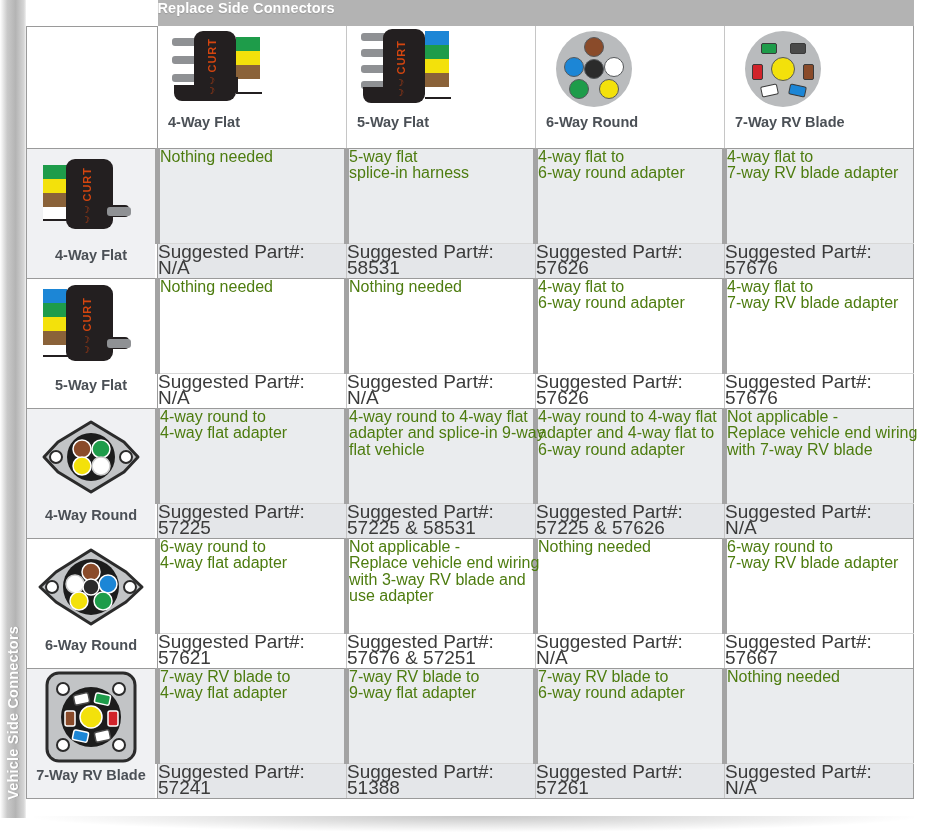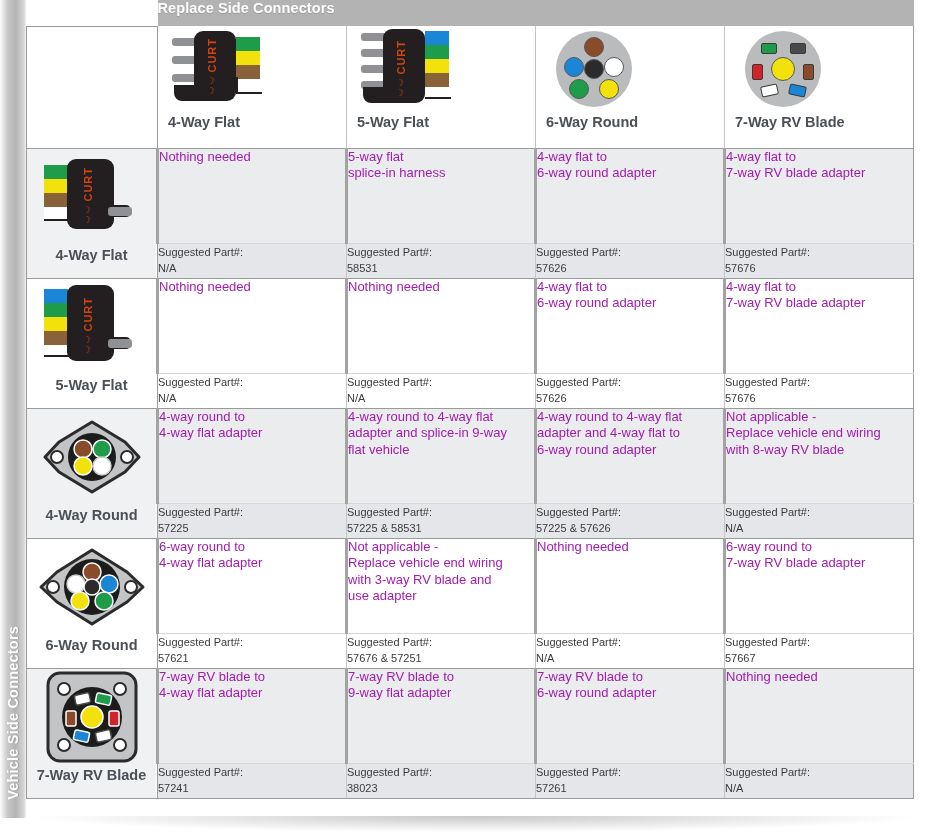--- a/index.html
+++ b/index.html
@@ -107,33 +107,33 @@
     display: flex; align-items: center; justify-content: center;
   }
   .rowhead-title {
     font-size: 14.5px; font-weight: bold; color: #4b5056;
     text-align: center;
     padding-top: 2px;
   }
 
   
   .cell-desc {
-    border-left: 3px solid #a3a3a3;
+    border-left: 5px solid #a3a3a3;
     border-bottom: 1px solid #d8d8d8;
     padding: 8px 10px 6px 9px;
-    font-size: 13px;
+    font-size: 16px;
     line-height: 16.5px;
-    color: #a21caf;
+    color: #4d7c0f;
     height: 94px;
   }
   .cell-part {
     border-left: 1px solid #c6c6c6;
     border-bottom: 1px solid #9a9a9a;
     padding: 6px 10px 6px 9px;
-    font-size: 11px;
+    font-size: 19px;
     line-height: 16.5px;
     color: #3b3b3b;
     height: 27px;
   }
   .shadeA { background: #eaecee; }
   .shadeB { background: #ffffff; }
   .shadeC { background: #e4e6e9; }
   .tbl .lastcol { border-right: 1px solid #9a9a9a; }
 
   .twoline > div { white-space: nowrap; }
@@ -438,21 +438,21 @@
         <div>flat vehicle</div>
       </td>
       <td class="cell-desc shadeA twoline">
         <div>4-way round to 4-way flat</div>
         <div>adapter and 4-way flat to</div>
         <div>6-way round adapter</div>
       </td>
       <td class="cell-desc shadeA lastcol twoline">
         <div>Not applicable -</div>
         <div>Replace vehicle end wiring</div>
-        <div>with 8-way RV blade</div>
+        <div>with 7-way RV blade</div>
       </td>
     </tr>
     <tr>
       <td class="cell-part shadeC">
         <div>Suggested Part#:</div>
         <div>57225</div>
       </td>
       <td class="cell-part shadeC">
         <div>Suggested Part#:</div>
         <div>57225 &amp; 58531</div>
@@ -565,21 +565,21 @@
         <div>Nothing needed</div>
       </td>
     </tr>
     <tr>
       <td class="cell-part shadeC">
         <div>Suggested Part#:</div>
         <div>57241</div>
       </td>
       <td class="cell-part shadeC">
         <div>Suggested Part#:</div>
-        <div>38023</div>
+        <div>51388</div>
       </td>
       <td class="cell-part shadeC">
         <div>Suggested Part#:</div>
         <div>57261</div>
       </td>
       <td class="cell-part shadeC lastcol">
         <div>Suggested Part#:</div>
         <div>N/A</div>
       </td>
     </tr>

